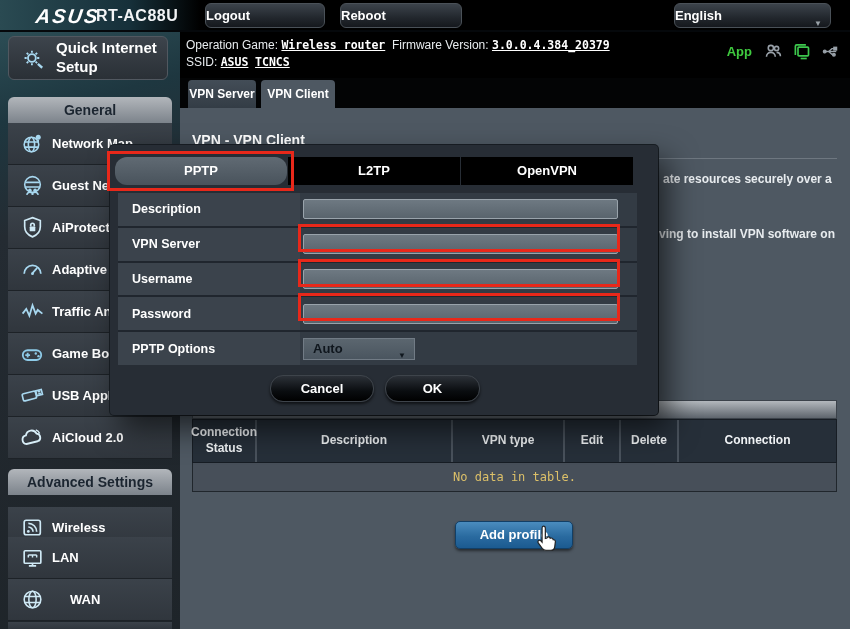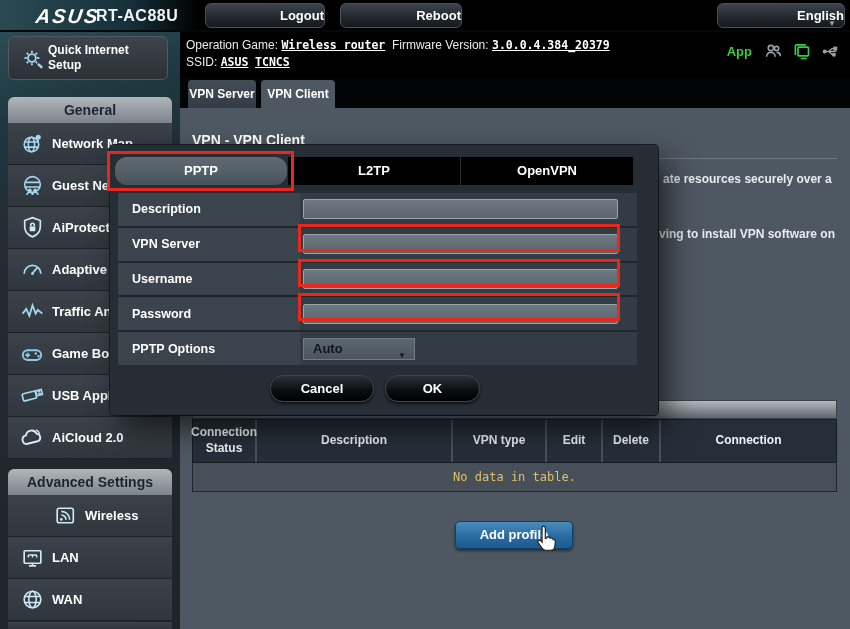--- a/index.html
+++ b/index.html
@@ -15,44 +15,43 @@
     left:0; top:0; width:850px; height:32px;
     background:linear-gradient(90deg,#2a4a52 0px,#16303a 130px,#000 200px,#000 100%);
     border-bottom:2px solid #05080b;
   }
   .brand { left:36px; top:5px; color:#fff; font-size:20px; font-weight:bold;
     font-style:italic; letter-spacing:2px; transform:skewX(-8deg); }
   .model { left:96px; top:7px; color:#f2f4f6; font-size:16px; font-weight:bold; letter-spacing:.5px; }
   .tb-btn {
     top:3px; height:25px; border-radius:6px; color:#fff; font-size:13px; font-weight:bold;
     background:linear-gradient(#3c434b,#22272d 60%,#15181d);
-    border:1px solid #4a5158; text-align:right; line-height:23px; cursor:pointer;
+    border:1px solid #4a5158; text-align:left; line-height:23px; cursor:pointer;
     box-shadow:0 1px 2px rgba(0,0,0,.7);
-    padding-left:16px;
   }
   .lang-arrow { position:absolute; right:8px; top:8px; font-size:8px; color:#9aa2a8; }
 
   
   .header-strip { left:180px; top:32px; width:670px; height:46px; background:#000; }
   .hdr-text { color:#e8ecef; font-size:12px; white-space:nowrap; }
   .hdr-link { color:#fff; font-weight:bold; text-decoration:underline;
     font-family:"DejaVu Sans Mono", monospace; font-size:11.5px; cursor:pointer; }
   .app-label { color:#3fca3f; font-weight:bold; font-size:13px; cursor:pointer; }
 
   
   .sidebar {
     left:0; top:32px; width:180px; height:597px;
     background:linear-gradient(165deg,#2c4d55 0%,#1e3740 14%,#242b32 32%,#1e2429 100%);
   }
   .qis {
     left:8px; top:4px; width:160px; height:44px; border-radius:6px;
     background:linear-gradient(#3d444c,#2a3036); border:1px solid #515860;
     display:flex; align-items:center; cursor:pointer;
   }
-  .qis-label { color:#fff; font-size:12px; font-weight:bold; line-height:1.25; width:105px; }
+  .qis-label { color:#fff; font-size:15px; font-weight:bold; line-height:1.25; margin-left:8px; width:105px; }
   .sb-section-hdr {
     left:8px; width:164px; height:26px; border-radius:6px 6px 0 0;
     background:linear-gradient(#b2b6bb,#7c838b);
     color:#1b2530; font-size:14px; font-weight:bold; text-align:center; line-height:26px;
   }
   .sb-item {
     left:8px; width:164px; height:42px;
     background:linear-gradient(#3b424a,#30363d);
     border-bottom:1px solid #1d2227;
     display:flex; align-items:center; cursor:pointer;
@@ -128,21 +127,21 @@
 </head>
 <body>
 
 <div id="screen">
 
   <div class="abs topbar">
     <div class="abs brand">ASUS</div>
     <div class="abs model">RT-AC88U</div>
     <div class="abs tb-btn" style="left:205px;width:120px;">Logout</div>
     <div class="abs tb-btn" style="left:340px;width:122px;">Reboot</div>
-    <div class="abs tb-btn" style="right:5px;width:128px;">
+    <div class="abs tb-btn" style="right:19px;width:157px;">
       <span>English</span>
       <span class="lang-arrow">▼</span>
     </div>
   </div>
 
   <div class="abs header-strip">
     <div class="abs hdr-text" style="left:6px;top:6px;">
       <span>Operation Game:</span>
       <span class="hdr-link">Wireless router</span>
       &nbsp;<span>Firmware Version:</span>
@@ -272,41 +271,41 @@
         <svg class="ic" width="26" height="26" viewBox="0 0 24 24" fill="none" stroke="#d8eef8" stroke-width="1.7">
           <path d="M7 17.5a4 4 0 01-.6-7.9A5.2 5.2 0 0116.2 8a3.6 3.6 0 011 7z"></path>
           <path d="M15.5 4.5a6 6 0 013.6 3.4" stroke-width="1.3"></path>
         </svg>
       </span>
       <span class="sb-label">AiCloud 2.0</span>
     </div>
 
     <div class="abs sb-section-hdr" style="top:437px;">Advanced Settings</div>
 
-    <div class="abs sb-item" style="top:463px;padding-left:33px;">
+    <div class="abs sb-item" style="top:475px;">
       <span class="sb-ic">
         <svg class="ic" width="25" height="25" viewBox="0 0 24 24" fill="none" stroke="#cfe9f5" stroke-width="1.6">
           <rect x="4" y="5" width="15.5" height="14" rx="2"></rect>
           <circle cx="8" cy="15.8" r="1.3" fill="#cfe9f5" stroke="none"></circle>
           <path d="M8 11.5a4.5 4.5 0 014.5 4.5M8 8a8 8 0 018 8"></path>
         </svg>
       </span>
       <span class="sb-label">Wireless</span>
     </div>
     <div class="abs sb-item" style="top:505px;">
       <span class="sb-ic">
         <svg class="ic" width="25" height="25" viewBox="0 0 24 24" fill="none" stroke="#cfe9f5" stroke-width="1.6">
           <rect x="4" y="5.5" width="16" height="12" rx="1"></rect>
           <path d="M8 9.5h8M8 9.5v2.5M12 9.5v2.5M16 9.5v2.5" stroke-width="1.4"></path>
           <path d="M12 17.5v2.5M8.5 20h7"></path>
         </svg>
       </span>
       <span class="sb-label">LAN</span>
     </div>
-    <div class="abs sb-item" style="top:547px;">
+    <div class="abs sb-item" style="top:547px;gap:18px;">
       <span class="sb-ic">
         <svg class="ic" width="25" height="25" viewBox="0 0 24 24" fill="none" stroke="#cfe9f5" stroke-width="1.5">
           <circle cx="12" cy="12" r="8"></circle>
             <ellipse cx="12" cy="12" rx="3.5" ry="8"></ellipse>
           <path d="M4.5 9.2h15M4.5 14.8h15"></path>
         </svg>
       </span>
       <span class="sb-label">WAN</span>
     </div>
     <div class="abs sb-item" style="top:590px;height:7px;border-bottom:none;"></div>
@@ -322,21 +321,21 @@
     <div class="abs title-rule"></div>
     <div class="abs desc-frag" style="left:483px;top:64px;">ate resources securely over a</div>
     <div class="abs desc-frag" style="left:479px;top:119px;">ving to install VPN software on</div>
 
     <div class="abs section-bar"></div>
 
     <div class="abs vpn-table">
       <div class="t-head">
         <div class="t-cell" style="width:64px;">Connection Status</div>
         <div class="t-cell" style="width:196px;">Description</div>
-        <div class="t-cell" style="width:94px;">VPN type</div>
+        <div class="t-cell" style="width:112px;">VPN type</div>
         <div class="t-cell" style="width:56px;">Edit</div>
         <div class="t-cell" style="width:58px;">Delete</div>
         <div class="t-cell" style="flex:1;text-align:right;">Connection</div>
       </div>
       <div class="t-empty">
         <span>No data in table.</span>
       </div>
     </div>
 
     <div class="abs add-btn">Add profile</div>

